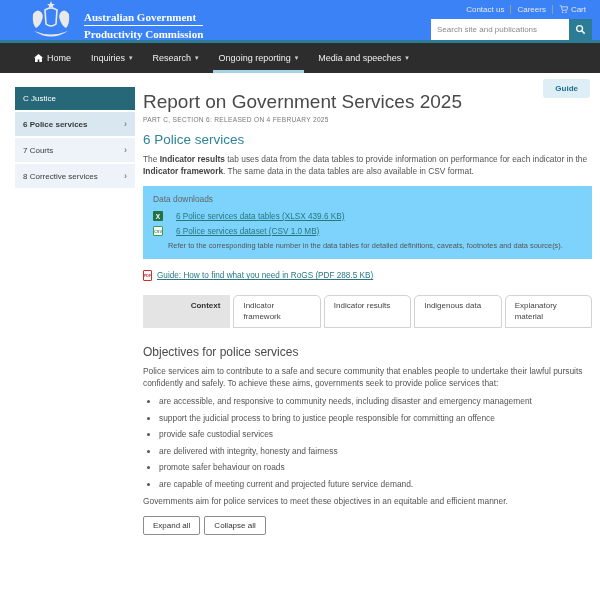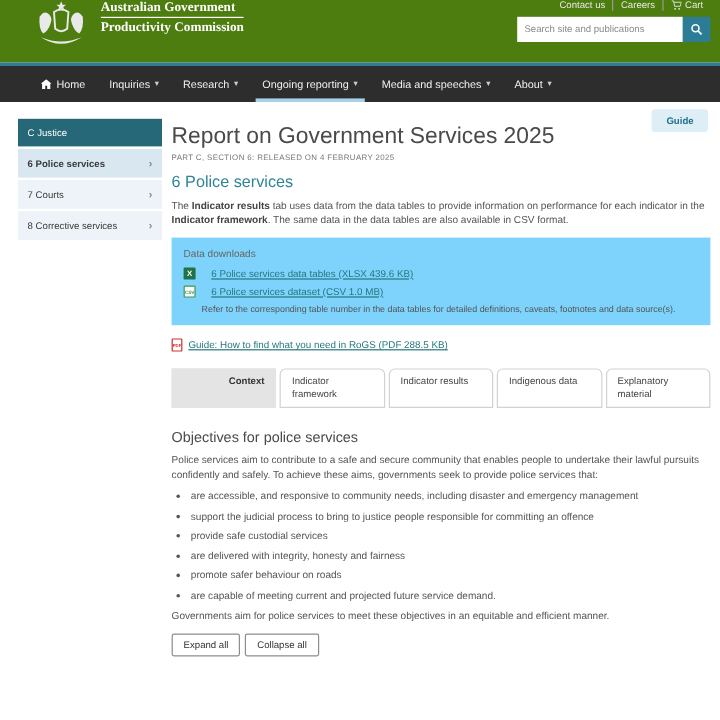--- a/index.html
+++ b/index.html
@@ -1,20 +1,20 @@
 <!DOCTYPE html>
 <html><head>
 <meta charset="utf-8">
 <style>
   * { margin:0; padding:0; box-sizing:border-box; }
   html,body { width:600px; height:600px; overflow:hidden; background:#fff;
     font-family:"Liberation Sans", sans-serif; }
 
   
-  .hdr { height:52px; background:#4d7c0f; display:flex; align-items:flex-start;
+  .hdr { height:40px; background:#3b82f6; display:flex; align-items:flex-end;
     padding:0 8px 0 28px; position:relative; }
   .crest { width:46px; height:40px; margin-right:10px; flex:0 0 auto; }
   .hdr-titles { color:#fff; font-family:"Liberation Serif", serif; font-weight:bold; }
   .hdr-titles .l1 { font-size:11px; padding-bottom:2px; border-bottom:1px solid #fff; }
   .hdr-titles .l2 { font-size:11px; padding-top:2px; }
   .hdr-right { margin-left:auto; display:flex; flex-direction:column; align-items:flex-end; }
   .site-links { display:flex; align-items:center; color:#e8e8e8; font-size:8px; margin-bottom:5px; }
   .site-links a { color:#e8e8e8; text-decoration:none; padding:0 6px; cursor:pointer; }
   .site-links a + a { border-left:1px solid #9a9a9a; }
   .cart-link { display:flex; align-items:center; gap:3px; }
@@ -150,24 +150,20 @@
     <span class="dd">▾</span>
   </div>
   <div class="nav-item active">
     <span>Ongoing reporting</span>
     <span class="dd">▾</span>
   </div>
   <div class="nav-item">
     <span>Media and speeches</span>
     <span class="dd">▾</span>
   </div>
-  <div class="nav-item">
-    <span>About</span>
-    <span class="dd">▾</span>
-  </div>
 </div>
 
 <div class="crumb-row">
   <button class="print-btn">Guide</button>
 </div>
 
 <div class="page">
 
   <div class="sidebar">
     <div class="sb-head">C Justice</div>

